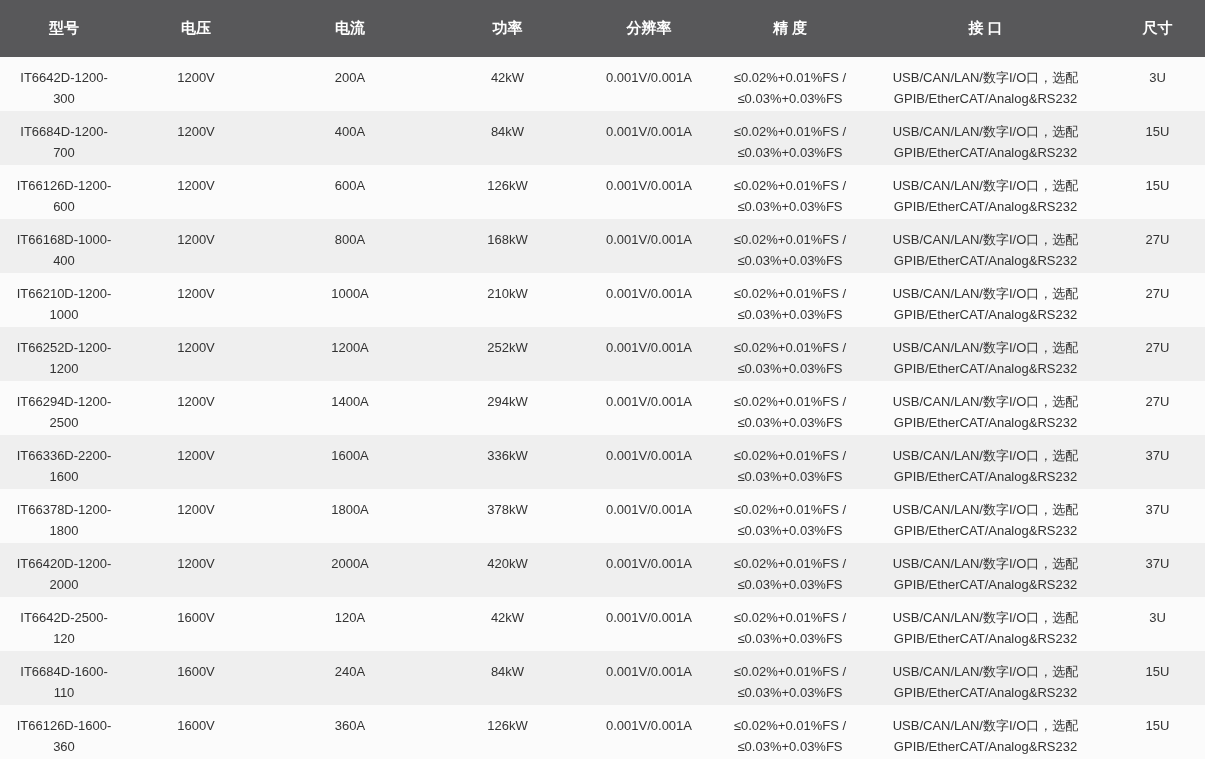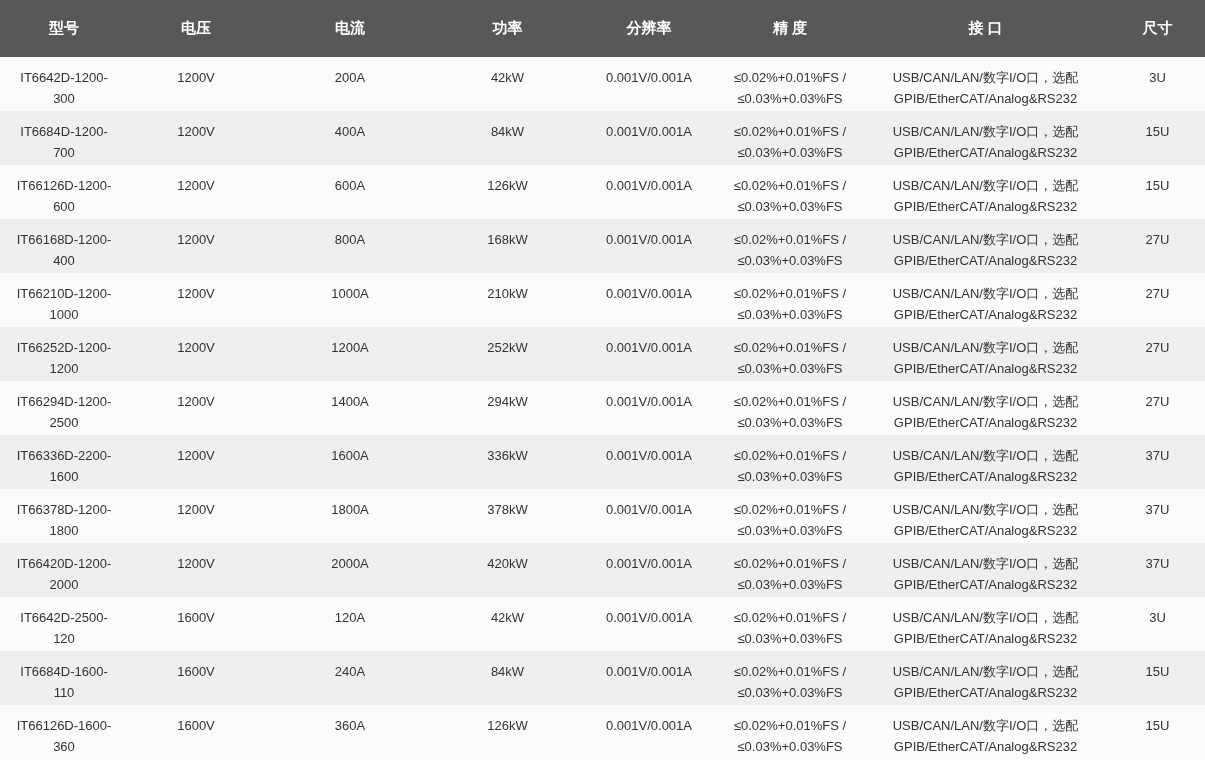--- a/index.html
+++ b/index.html
@@ -121,21 +121,21 @@
     </td>
     <td>
       <span>USB/CAN/LAN/数字I/O口，选配</span>
       <span>GPIB/EtherCAT/Analog&amp;RS232</span>
     </td>
     <td>15U</td>
   </tr>
 
   <tr>
     <td>
-      <span>IT66168D-1200-</span>
+      <span>IT66168D-1000-</span>
       <span>400</span>
     </td>
     <td>1200V</td>
     <td>800A</td>
     <td>168kW</td>
     <td>0.001V/0.001A</td>
     <td>
       <span>≤0.02%+0.01%FS /</span>
       <span>≤0.03%+0.03%FS</span>
     </td>

